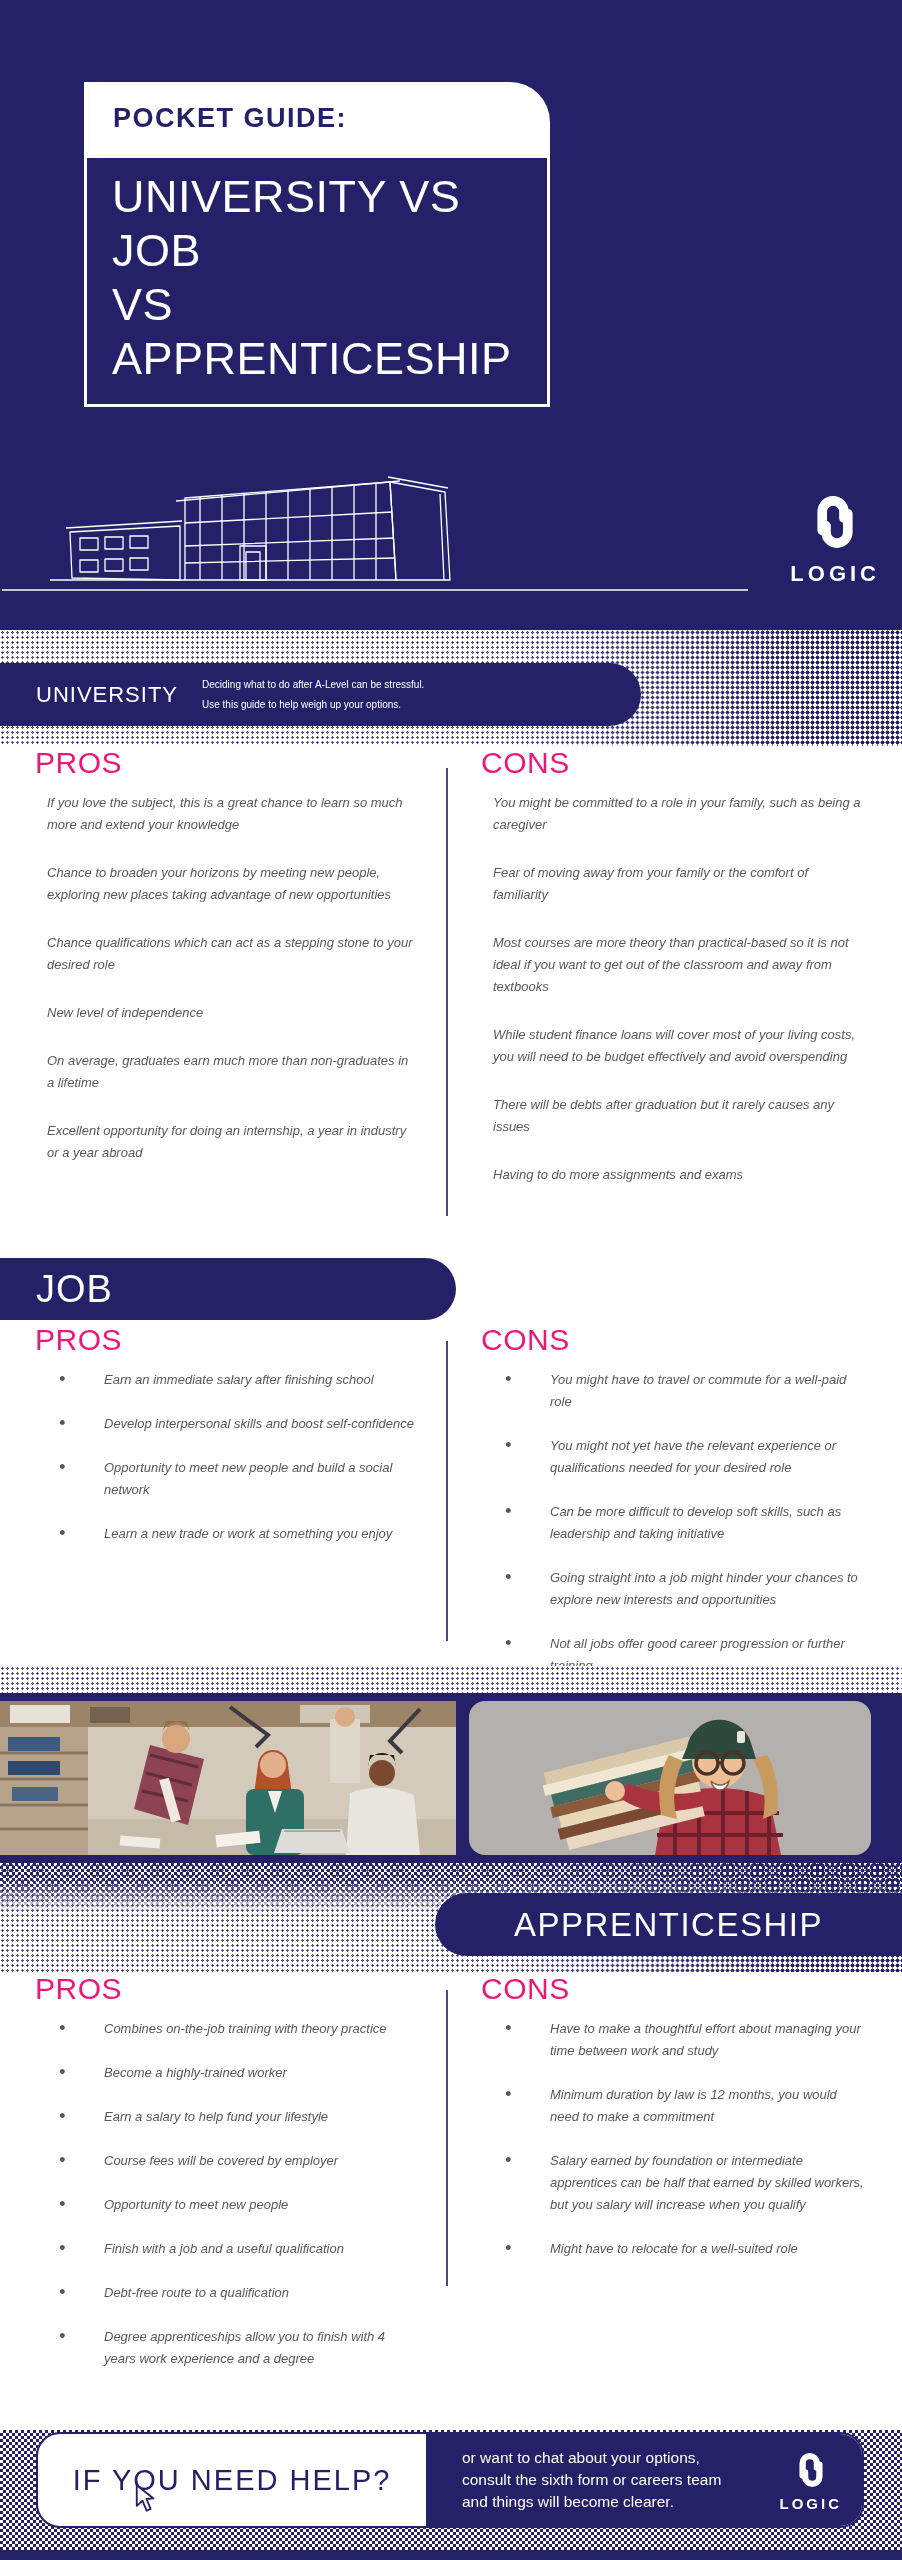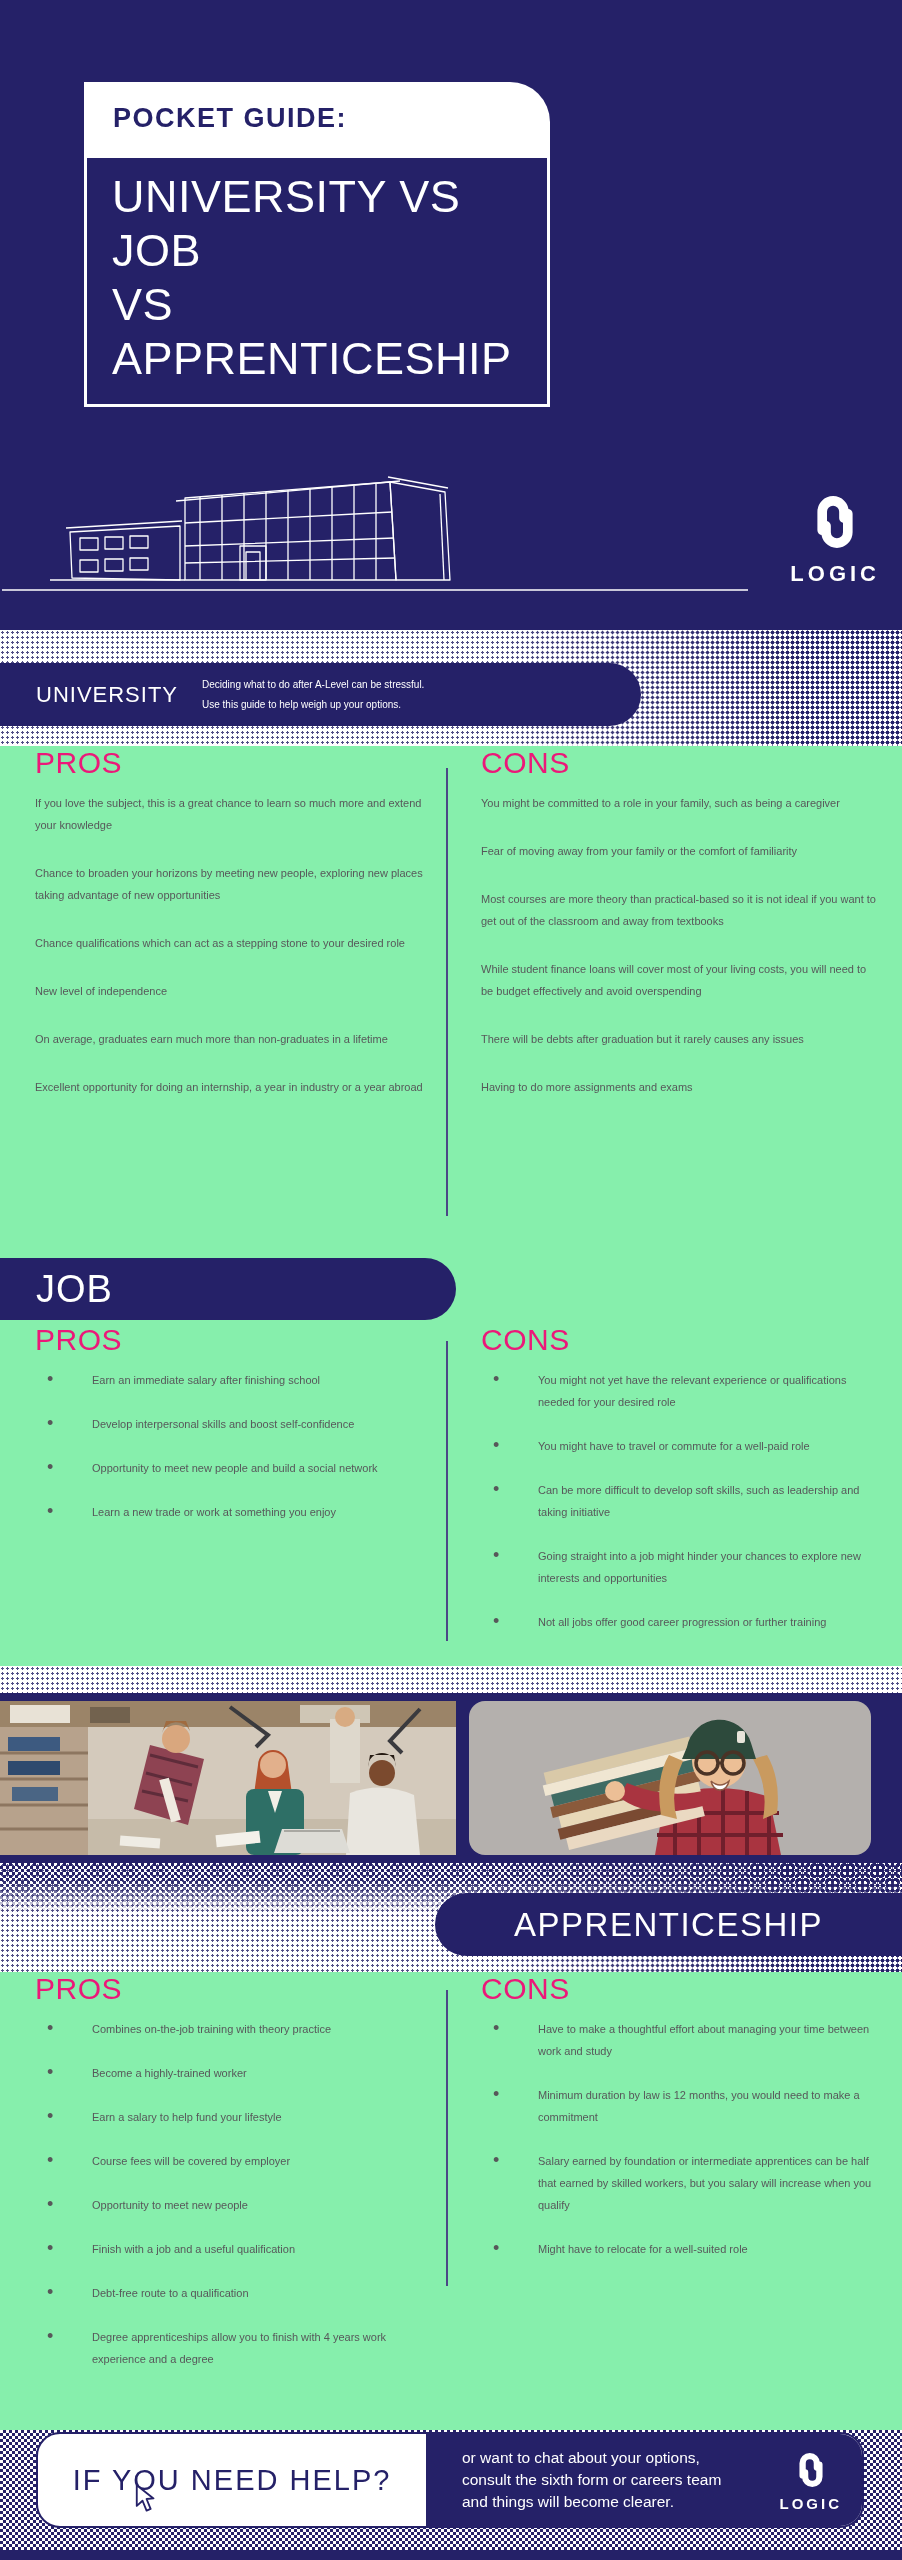--- a/index.html
+++ b/index.html
@@ -2,21 +2,21 @@
 <html><head>
 <meta charset="utf-8">
 <style>
   :root{
     --navy:#252168;
     --pink:#EC1879;
     --body:#57585A;
     --divider:#4b4886;
   }
   html,body{margin:0;padding:0;background:#444;}
-  #page{position:relative;width:902px;height:2560px;margin:0 auto;background:#86efac;
+  #page{position:relative;width:902px;height:2560px;margin:0 auto;background:#ffffff;
         font-family:"Liberation Sans",sans-serif;overflow:hidden;}
 
   
   .header{position:absolute;top:0;left:0;width:902px;height:630px;background:var(--navy);}
   .title-card{position:absolute;left:84px;top:82px;width:466px;}
   .kicker{background:#fff;height:73px;border-radius:0 40px 0 0;display:flex;align-items:center;
           padding-left:29px;box-sizing:border-box;color:var(--navy);
           font-size:27px;font-weight:700;letter-spacing:1.5px;}
   .title-box{background:var(--navy);border:3px solid #fff;padding:12px 0 18px 25px;
              color:#fff;font-size:45px;font-weight:500;letter-spacing:.5px;line-height:1.2;}
@@ -58,21 +58,21 @@
   .col-left{position:absolute;left:35px;top:0;width:392px;}
   .col-right{position:absolute;left:481px;top:0;width:396px;}
   .divider{position:absolute;left:446px;width:2px;background:var(--divider);}
   .univ-cols{top:746px;height:512px;}
   .univ-cols .divider{top:22px;height:448px;}
   .job-cols{top:1323px;height:342px;}
   .job-cols .divider{top:18px;height:300px;}
   .appr-cols{top:1972px;height:430px;}
   .appr-cols .divider{top:18px;height:296px;}
   .pc-head{color:var(--pink);font-size:30px;font-weight:500;margin:0 0 12px 0;letter-spacing:.5px;}
-  ul.items{list-style:none;margin:0;padding:0;color:var(--body);font-size:11px;line-height:22px;}
+  ul.items{list-style:none;margin:12px;padding:0;color:var(--body);font-size:13px;line-height:22px;font-style:italic;}
   ul.plain li{margin-bottom:26px;}
   ul.bullets li{position:relative;padding-left:57px;margin-bottom:22px;}
   ul.bullets li::before{content:"\2022";position:absolute;left:12px;top:-1px;font-size:18px;color:var(--body);}
 
   
   .photo-band{position:absolute;top:1693px;left:0;width:902px;height:170px;background:var(--navy);}
   .photo{position:absolute;top:8px;height:154px;overflow:hidden;}
   .photo-left{left:0;width:456px;}
   .photo-right{left:469px;width:402px;border-radius:16px;}
   .photo svg{display:block;width:100%;height:100%;}
@@ -185,22 +185,22 @@
           <li>Earn an immediate salary after finishing school</li>
           <li>Develop interpersonal skills and boost self-confidence</li>
           <li>Opportunity to meet new people and build a social network</li>
           <li>Learn a new trade or work at something you enjoy</li>
         </ul>
     </div>
     <div class="divider"></div>
     <div class="col-right">
       <h3 class="pc-head">CONS</h3>
       <ul class="items bullets">
+          <li>You might have to travel or commute for a well-paid role</li>
           <li>You might not yet have the relevant experience or qualifications needed for your desired role</li>
-          <li>You might have to travel or commute for a well-paid role</li>
           <li>Can be more difficult to develop soft skills, such as leadership and taking initiative</li>
           <li>Going straight into a job might hinder your chances to explore new interests and opportunities</li>
           <li>Not all jobs offer good career progression or further training</li>
         </ul>
     </div>
   </section>
 
   <div class="halftone photo-strip"></div>
 
   <div class="photo-band">

